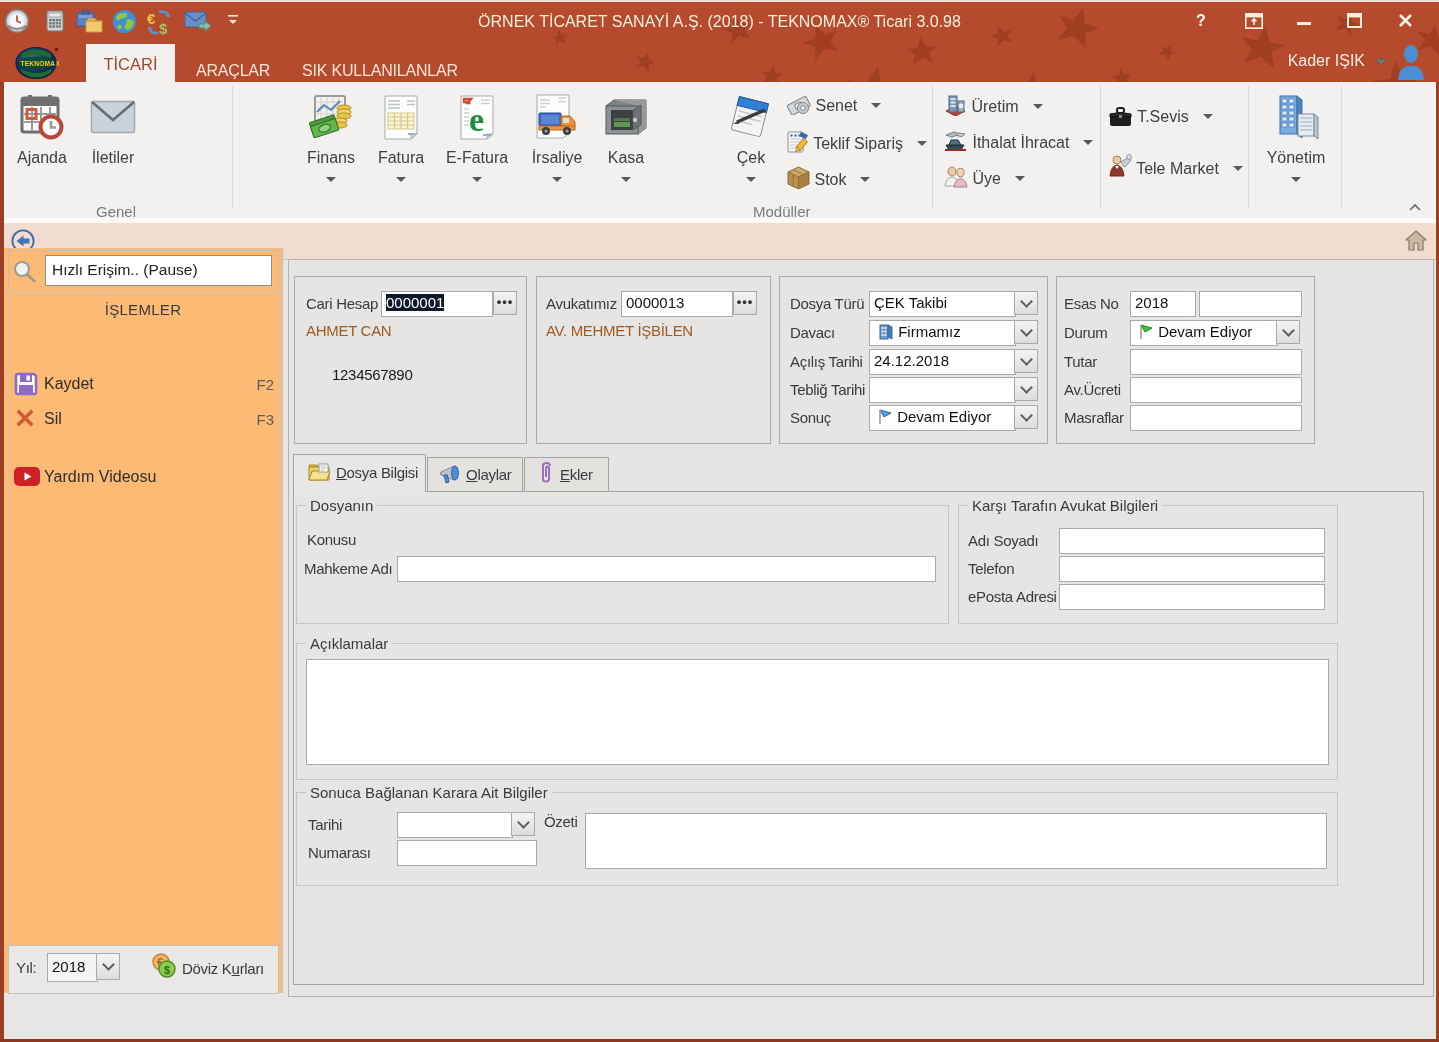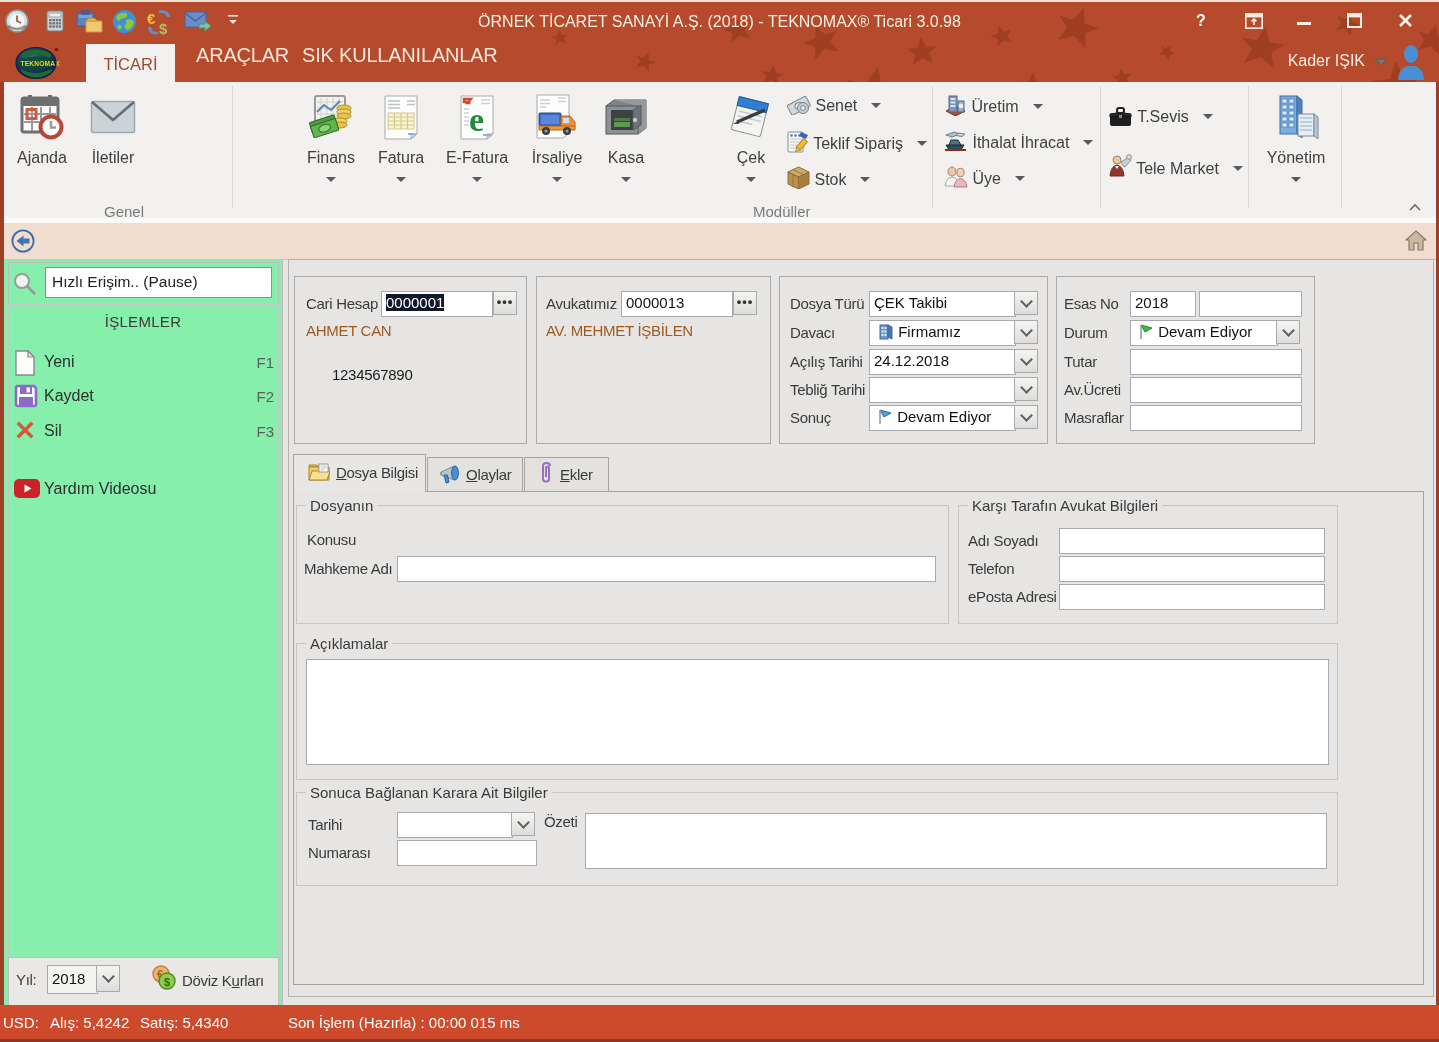--- a/index.html
+++ b/index.html
@@ -4,39 +4,39 @@
 <style>
 html,body{margin:0;padding:0;}
 body{width:1439px;height:1042px;overflow:hidden;font-family:"Liberation Sans",sans-serif;}
 .abs{position:absolute;}
 #win{position:relative;width:1439px;height:1042px;background:#e7e6e4;}
 
 #hdr{position:absolute;left:0;top:0;width:1439px;height:82px;background:#b54a2c;overflow:hidden;}
 #hdr .ttl{position:absolute;left:0;top:13px;width:1439px;text-align:center;color:#f7efdf;font-size:16px;}
 .qat{position:absolute;top:9px;}
 .wbtn{position:absolute;top:13px;color:#fff;font-size:16px;font-weight:bold;}
-.tab{position:absolute;top:36px;height:38px;line-height:38px;color:#f3e7da;font-size:20px;letter-spacing:-0.2px;}
+.tab{position:absolute;top:52px;height:38px;line-height:38px;color:#f3e7da;font-size:16px;letter-spacing:-0.2px;}
 #tabact{position:absolute;left:86px;top:44px;width:89px;height:44px;background:#f2f1ef;color:#9c4a2e;text-align:center;line-height:40px;font-size:16.5px;}
 #kader{position:absolute;right:74px;top:52px;color:#f6ece2;font-size:16px;}
 
 #ribbon{position:absolute;left:0;top:82px;width:1439px;height:136px;background:#f2f1ef;}
 #ribwhite{position:absolute;left:0;top:218px;width:1439px;height:5px;background:#fbfaf9;border-bottom:1px solid #c9beb4;}
 .rbtn{position:absolute;top:0;width:70px;height:132px;text-align:center;}
 .rbtn .ric{margin-top:12px;height:52px;}
 .rbtn .rtx{font-size:16px;color:#404040;line-height:20px;margin-top:2px;}
 .rarrow{display:inline-block;width:0;height:0;border-left:5px solid transparent;border-right:5px solid transparent;border-top:5px solid #59595b;}
 .sbtn{position:absolute;height:22px;font-size:16px;color:#404040;white-space:nowrap;}
 .sbtn svg{vertical-align:-4px;}
 .rsep{position:absolute;top:4px;width:1px;height:122px;background:#dad8d6;}
 .rglbl{position:absolute;top:121px;font-size:15px;color:#7b7b7b;}
 
 #hukbar{position:absolute;left:0;top:223px;width:1439px;height:36px;background:#f1ddd0;border-bottom:1px solid #c8c6c4;}
 #hukbar .t{position:absolute;width:100%;text-align:center;top:9px;font-size:18px;letter-spacing:0.4px;color:#3e3e46;}
 
-#side{position:absolute;left:4px;top:260px;width:278px;height:745px;background:#86efac;border-right:1px solid #c0bfbd;}
+#side{position:absolute;left:4px;top:248px;width:278px;height:745px;background:#fdba74;border-right:1px solid #c0bfbd;}
 .mitem{position:absolute;left:0;width:278px;height:36px;}
 .mitem .ic{position:absolute;left:10px;top:4px;}
 .mitem .tx{position:absolute;left:40px;top:7px;font-size:16px;color:#2e2e2e;}
 .mitem .fk{position:absolute;right:8px;top:8px;font-size:15px;color:#5c5c5c;}
 
 .lbl{position:absolute;font-size:15px;color:#3a3a3a;white-space:nowrap;letter-spacing:-0.3px;}
 .panel{position:absolute;border:1px solid #a9a9a9;}
 .inp{position:absolute;background:#fff;border:1px solid #a5a9b0;}
 .inp .v{font-size:15px;color:#111;padding-left:4px;line-height:22px;white-space:nowrap;overflow:hidden;}
 .cbtn{position:absolute;width:24px;height:24px;background:linear-gradient(#f4f4f2,#dedddb);border:1px solid #a9a9a9;box-sizing:border-box;text-align:center;}
@@ -182,21 +182,21 @@
         <path d="M1 36 Q2 24 10 22 L18 22 Q26 24 27 36 Z" fill="#4a8fd4"></path>
       </svg>
 </div>
 
 <div id="ribbon">
   <div class="rsep" style="left:232px"></div>
   <div class="rsep" style="left:932px"></div>
   <div class="rsep" style="left:1100px"></div>
   <div class="rsep" style="left:1248px"></div>
   <div class="rsep" style="left:1341px"></div>
-  <div class="rglbl" style="left:104px">Genel</div>
+  <div class="rglbl" style="left:96px">Genel</div>
   <div class="rglbl" style="left:753px">Modüller</div>
   <svg class="abs" style="left:1408px;top:120px" width="14" height="10" viewBox="0 0 14 10">
         <path d="M2 8 L7 3 L12 8" stroke="#6b6b6b" stroke-width="1.6" fill="none"></path>
       </svg>
 
   <div class="rbtn" style="left:7px">
         <div class="ric">
     <svg width="44" height="46" viewBox="0 0 44 46">
             <rect x="2" y="4" width="36" height="34" rx="2" fill="#fff" stroke="#6f6f6f" stroke-width="3"></rect>
             <rect x="2" y="4" width="36" height="8" fill="#6f6f6f"></rect>
@@ -458,28 +458,20 @@
   <div class="abs" style="left:4px;top:2px;width:269px;height:41px;border:1px solid #bdbdbd;"></div>
   <svg class="abs" style="left:8px;top:11px" width="26" height="26" viewBox="0 0 26 26">
         <circle cx="10" cy="10" r="7" fill="#f1f1ef" stroke="#9a9a98" stroke-width="2"></circle>
         <path d="M15 15 L23 23" stroke="#9a9a98" stroke-width="2.6"></path>
       </svg>
   <div class="inp" style="left:41px;top:7px;width:225px;height:29px;border-color:#8e8e8e">
         <div class="v" style="font-size:15.5px;line-height:28px;color:#222;padding-left:6px">Hızlı Erişim.. (Pause)</div>
       </div>
   <div class="abs" style="left:4px;top:44px;width:269px;height:694px;border:1px solid #c6c5c3;border-bottom:none"></div>
   <div class="abs" style="left:0;top:53px;width:278px;text-align:center;font-size:15px;letter-spacing:0.3px;color:#3a3a3a">İŞLEMLER</div>
-  <div class="mitem" style="top:86px">
-    <svg class="ic" width="22" height="26" viewBox="0 0 22 26">
-          <path d="M2 1 h12 l6 6 v18 h-18z" fill="#fdfdfc" stroke="#8a8a8a" stroke-width="1.4"></path>
-          <path d="M14 1 l6 6 h-6z" fill="#e3e3e0" stroke="#8a8a8a" stroke-width="1.2"></path>
-        </svg>
-    <div class="tx">Yeni</div>
-        <div class="fk">F1</div>
-  </div>
   <div class="mitem" style="top:120px">
     <svg class="ic" width="24" height="24" viewBox="0 0 24 24">
           <path d="M2 4 a2 2 0 0 1 2-2 h16 l2 2 v16 a2 2 0 0 1 -2 2 h-16 a2 2 0 0 1 -2-2z" fill="#fff" stroke="#8c6bc8" stroke-width="2.6"></path>
           <rect x="6" y="2" width="12" height="8" fill="#8c6bc8"></rect>
           <rect x="12.5" y="3.5" width="3.4" height="5" fill="#fff"></rect>
           <rect x="5" y="13" width="14" height="9" fill="#8c6bc8"></rect>
         </svg>
     <div class="tx">Kaydet</div>
         <div class="fk">F2</div>
   </div>
@@ -664,20 +656,14 @@
       <div class="v"></div>
     </div>
 <div class="cbtn" style="left:511px;top:812px"><span class="chv"></span></div>
 <div class="lbl" style="left:308px;top:844px">Numarası</div>
 <div class="inp" style="left:397px;top:840px;width:138px;height:24px">
       <div class="v"></div>
     </div>
 <div class="lbl" style="left:544px;top:813px">Özeti</div>
 <div class="inp" style="left:585px;top:813px;width:740px;height:54px"></div>
 
-<div id="status">
-  <div style="left:3px">USD:</div>
-  <div style="left:50px">Alış: 5,4242</div>
-  <div style="left:140px">Satış: 5,4340</div>
-  <div style="left:288px">Son İşlem (Hazırla) : 00:00 015 ms</div>
-</div>
 <div class="redl" style="left:0;top:1039px;width:1439px;height:3px;background:#8c3820"></div>
 </div>
 
 </body></html>

